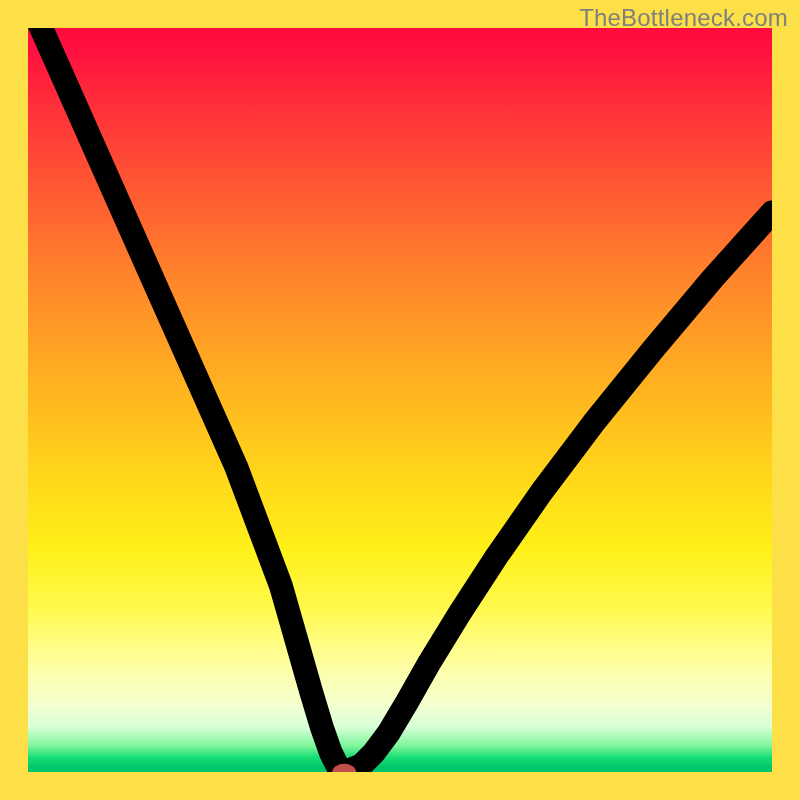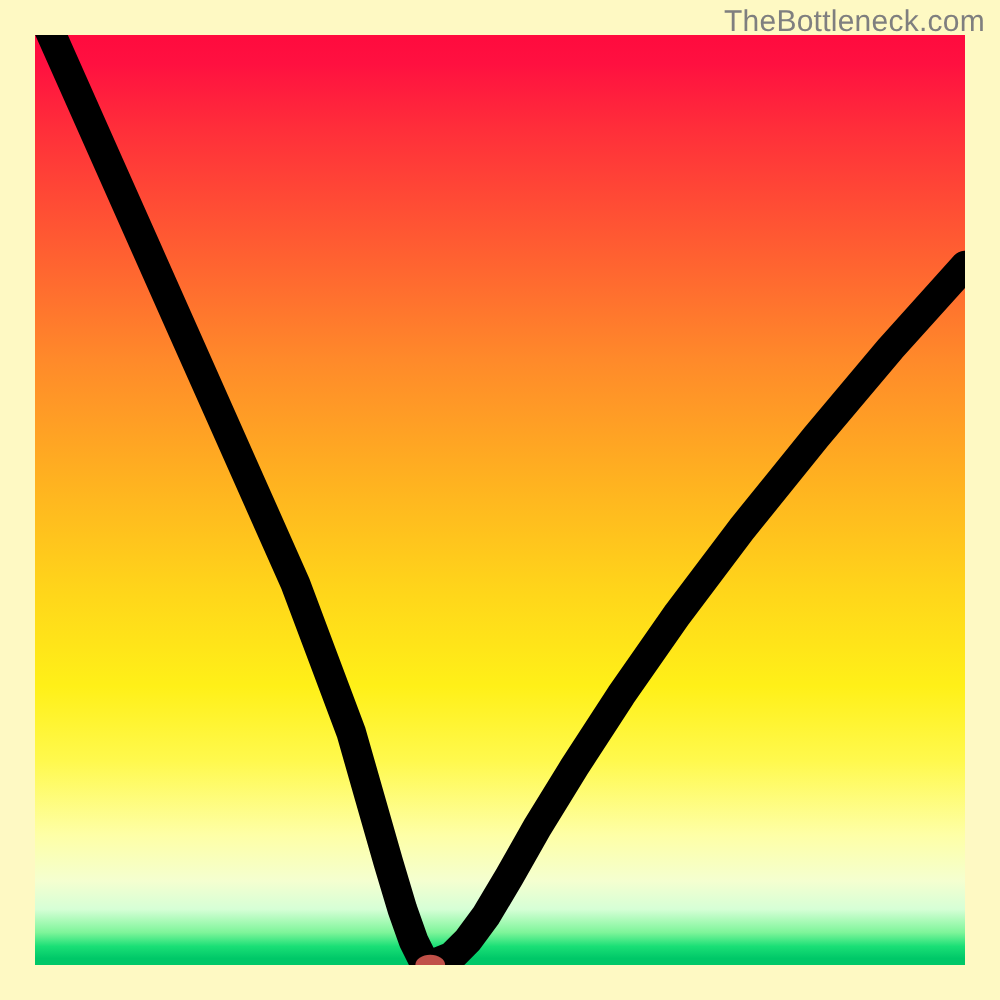--- a/index.html
+++ b/index.html
@@ -10,21 +10,21 @@
     background: #000000;
     overflow: hidden;
     font-family: Arial, Helvetica, sans-serif;
   }
   .frame {
     position: absolute;
     top: 0;
     left: 0;
     width: 800px;
     height: 800px;
-    background: #fef9c3;
+    background: #fde047;
   }
   .plot-area {
     position: absolute;
     top: 28px;
     left: 28px;
     width: 744px;
     height: 744px;
     overflow: hidden;
   }
   .gradient-bg {

